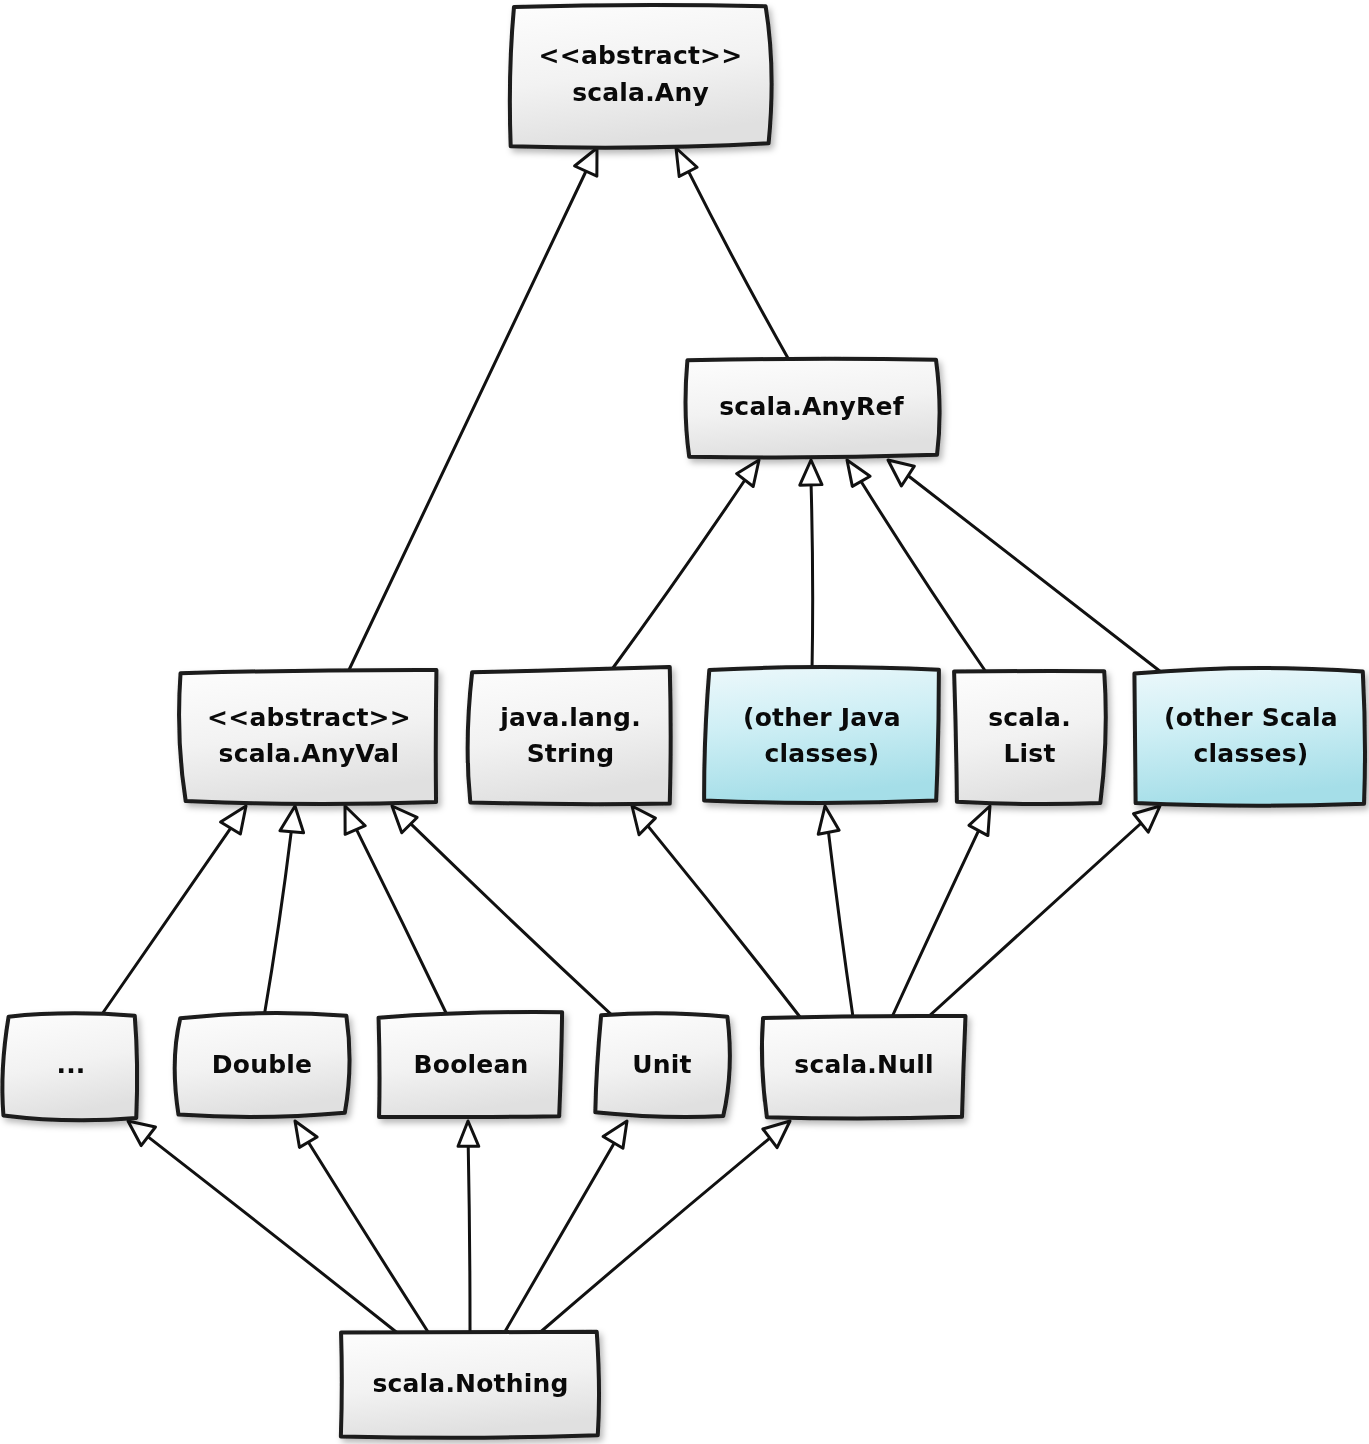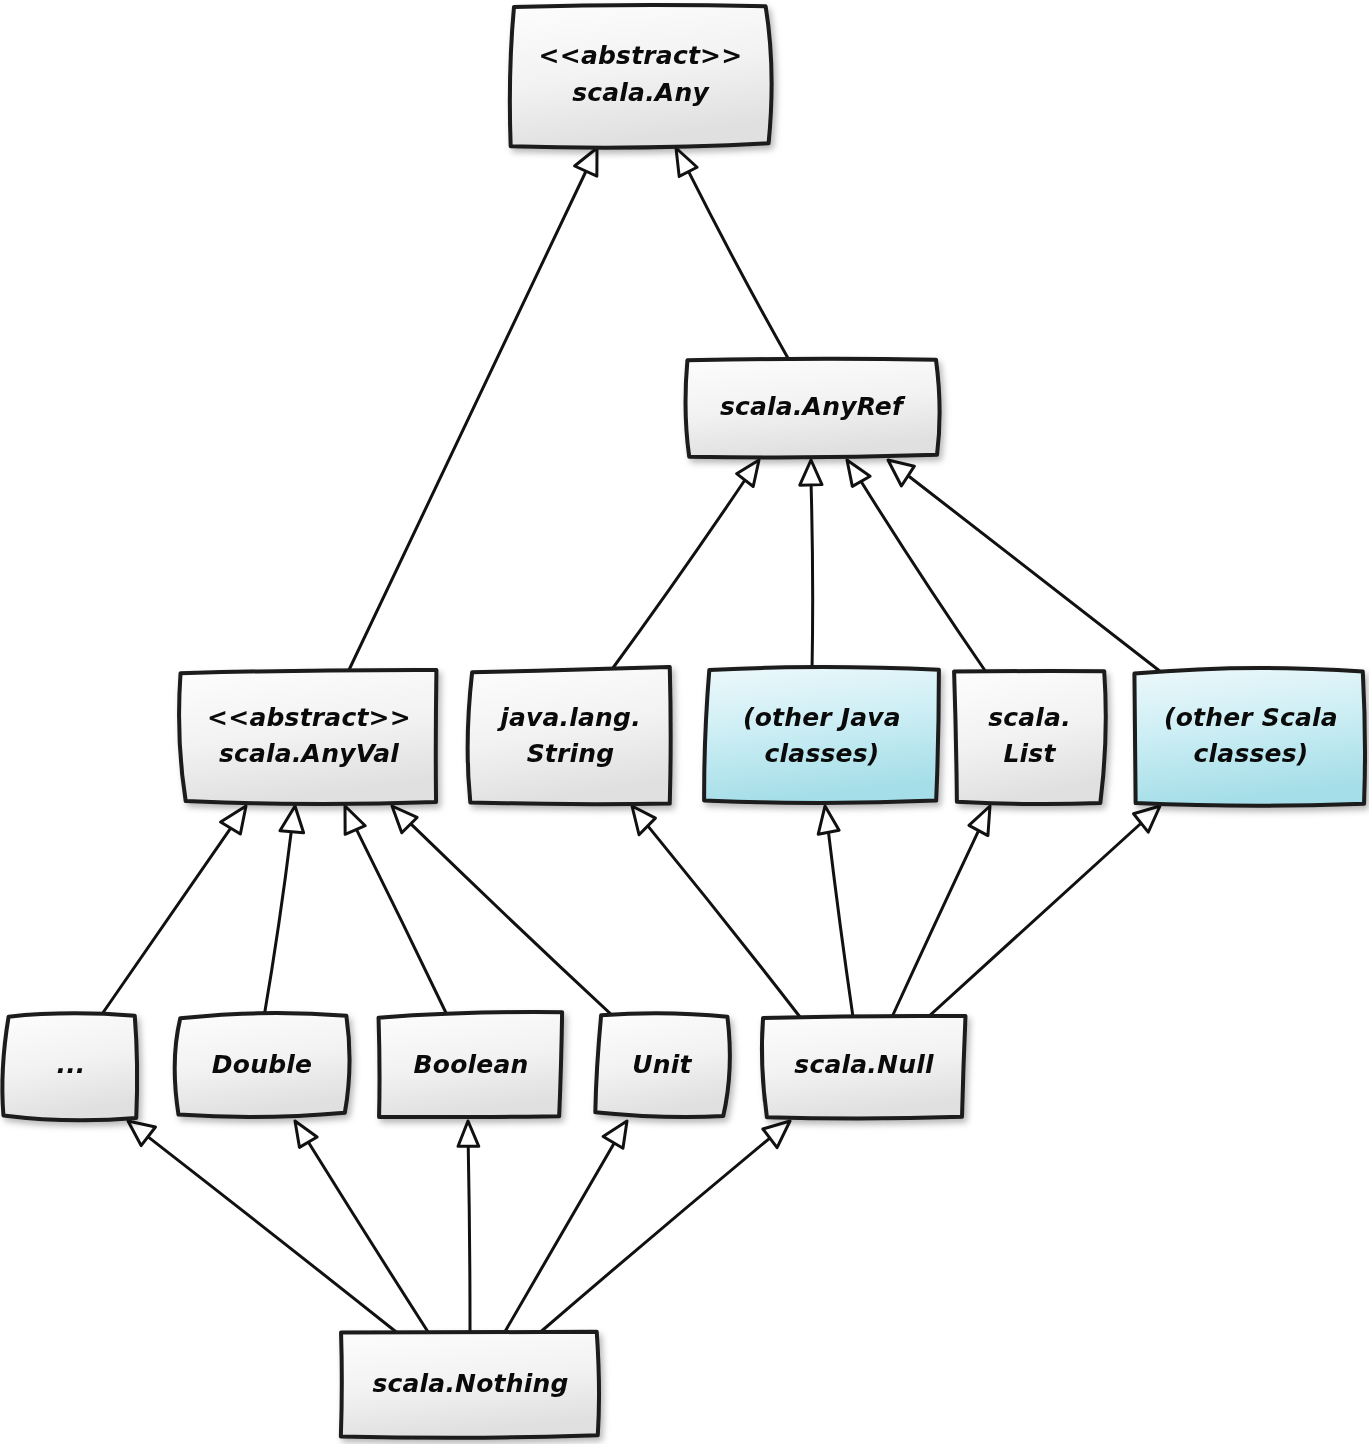--- a/index.html
+++ b/index.html
@@ -11,21 +11,20 @@
     width: 1369px;
     height: 1444px;
     font-family: "DejaVu Sans", sans-serif;
     overflow: hidden;
   }
   #diagram-root {
     position: relative;
     width: 1369px;
     height: 1444px;
     background: #ffffff;
-    font-style: italic;
   }
   svg#diagram-canvas {
     position: absolute;
     top: 0;
     left: 0;
     width: 1369px;
     height: 1444px;
     display: block;
   }
   .node-label {

